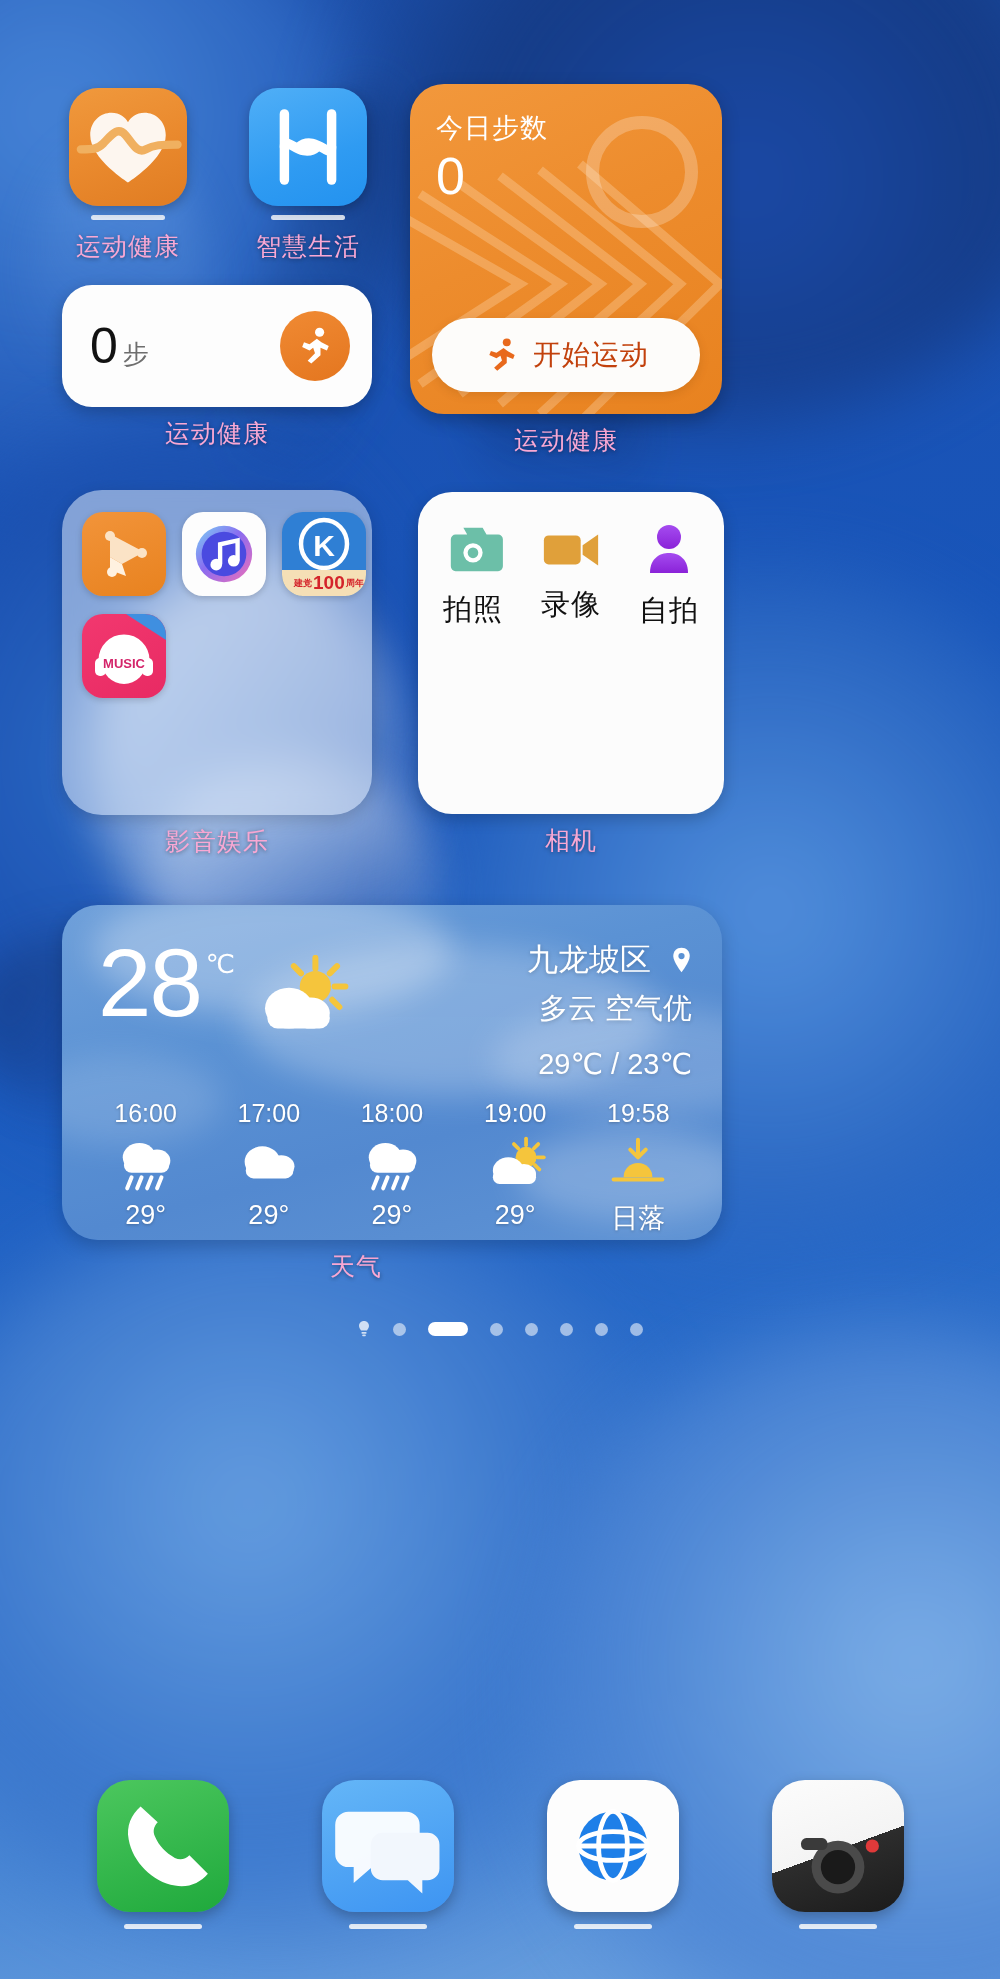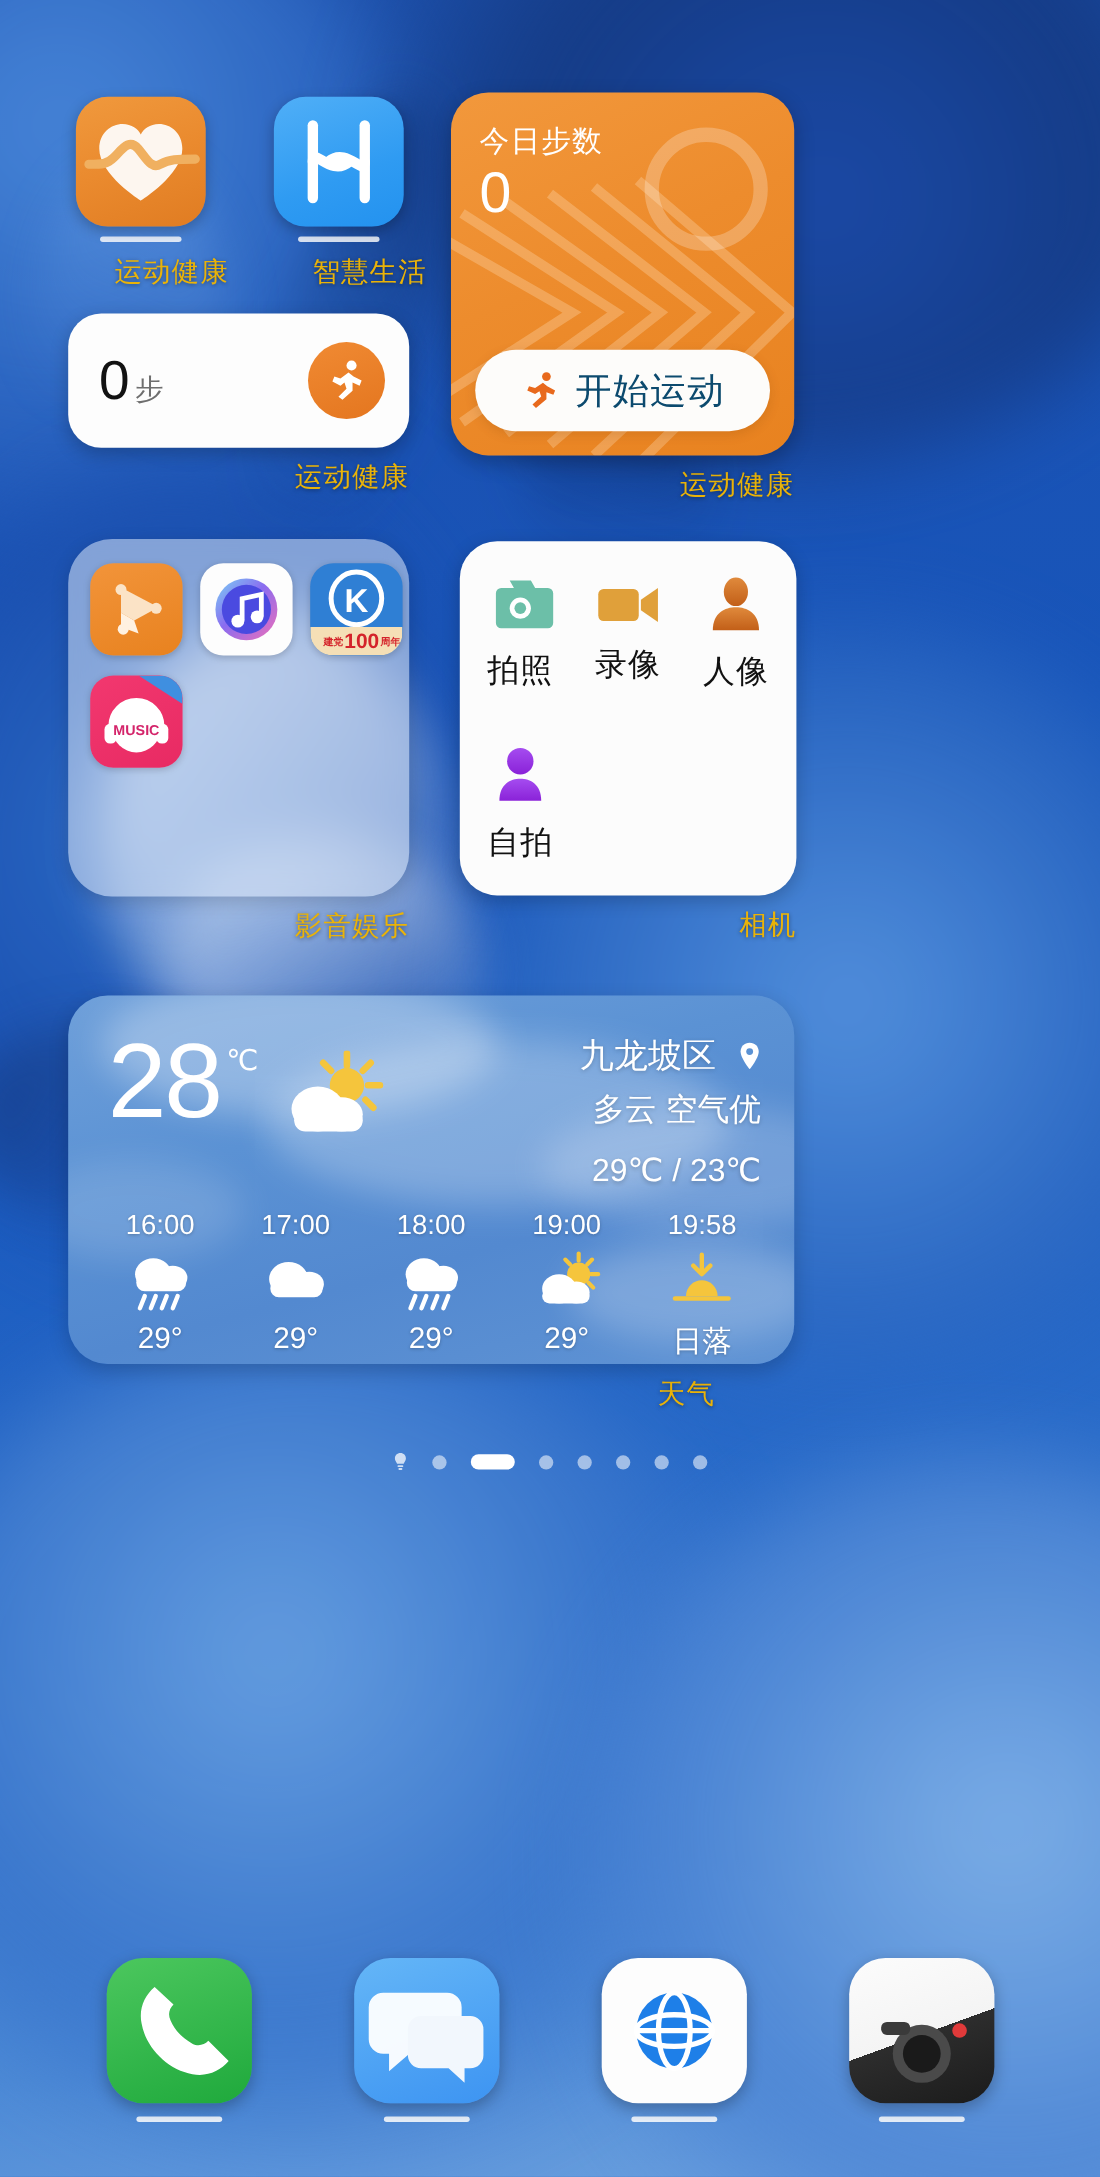--- a/index.html
+++ b/index.html
@@ -51,21 +51,21 @@
         background:linear-gradient(200deg, rgba(8,32,86,.55), rgba(8,32,86,0) 78%);
         border-radius:50%; transform:rotate(-22deg); }
   .s6 { left:30px; top:150px; width:180px; height:300px;
         background:linear-gradient(200deg, rgba(120,170,235,.40), rgba(120,170,235,0) 75%);
         border-radius:50%; }
 
   
   #screen { position:absolute; inset:0; }
 
   .label {
-    color:#eab308; text-align:right;
+    color:#f9a8d4; text-align:center;
     font-size:25px; letter-spacing:1px;
     text-shadow:0 1px 4px rgba(0,0,0,.45);
     margin-top:10px;
   }
 
   
   .app { position:absolute; width:160px; }
   .app-tile {
     width:118px; height:118px; margin:0 auto;
     border-radius:29px; position:relative; overflow:hidden;
@@ -117,21 +117,21 @@
   }
   .health-title { color:#fff; font-size:27px; letter-spacing:1px; position:relative; }
   .health-num { color:#fff; font-size:52px; line-height:1.1; margin-top:2px; position:relative; }
   .start-btn {
     position:absolute; left:22px; bottom:22px;
     width:268px; height:74px; border-radius:37px;
     background:#fdfcfa;
     display:flex; align-items:center; justify-content:center; gap:12px;
     box-shadow:0 3px 10px rgba(120,60,0,.18);
   }
-  .start-btn .txt { color:#0c4a6e; font-size:33px; letter-spacing:1px; }
+  .start-btn .txt { color:#c2410c; font-size:28px; letter-spacing:1px; }
 
   
   #folder { position:absolute; left:62px; top:490px; width:310px; }
   .folder-card {
     width:310px; height:325px; border-radius:40px;
     background:rgba(226,236,250,.52);
     backdrop-filter:blur(12px);
     box-shadow:0 5px 16px rgba(0,0,0,.16);
     padding:22px 20px; position:relative;
   }
@@ -363,35 +363,20 @@
             <rect x="4" y="8" width="38" height="30" rx="5" fill="#e0a03a"></rect>
             <path d="M44 18 L60 7 V39 L44 28 Z" fill="#e0a03a"></path>
           </svg>
         </span>
         <span class="lbl">录像</span>
       </div>
       <div class="cam-cell">
         <span>
           <svg viewBox="0 0 56 56" width="56" height="56">
             <defs>
-                <linearGradient id="pg" x1="0" y1="0" x2="0" y2="1">
-              <stop offset="0%" stop-color="#e08a3c"></stop>
-                  <stop offset="100%" stop-color="#c25f18"></stop>
-            </linearGradient>
-              </defs>
-            <ellipse cx="28" cy="17" rx="11" ry="13" fill="url(#pg)"></ellipse>
-            <path d="M7 52 C7 36 18 31 28 31 C38 31 49 36 49 52 Z" fill="url(#pg)"></path>
-          </svg>
-        </span>
-        <span class="lbl">人像</span>
-      </div>
-      <div class="cam-cell">
-        <span>
-          <svg viewBox="0 0 56 56" width="56" height="56">
-            <defs>
                 <linearGradient id="sg" x1="0" y1="0" x2="0" y2="1">
               <stop offset="0%" stop-color="#a54cf0"></stop>
                   <stop offset="100%" stop-color="#8a22d8"></stop>
             </linearGradient>
               </defs>
             <circle cx="28" cy="16" r="12" fill="url(#sg)"></circle>
             <path d="M9 52 C9 37 19 32 28 32 C37 32 47 37 47 52 Z" fill="url(#sg)"></path>
           </svg>
         </span>
         <span class="lbl">自拍</span>

